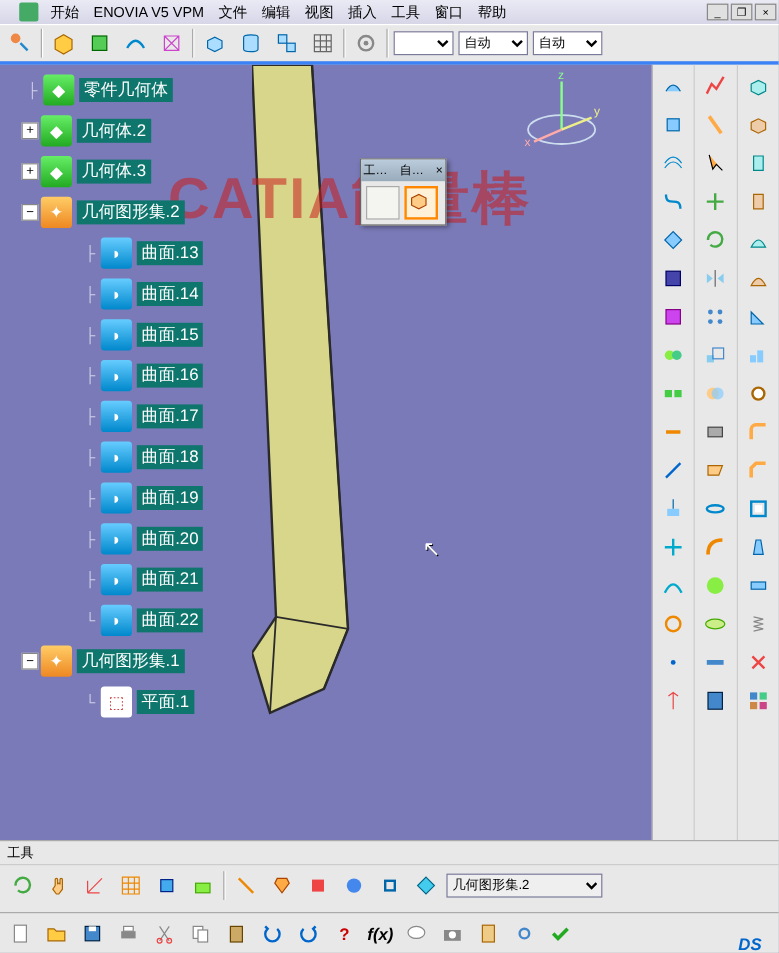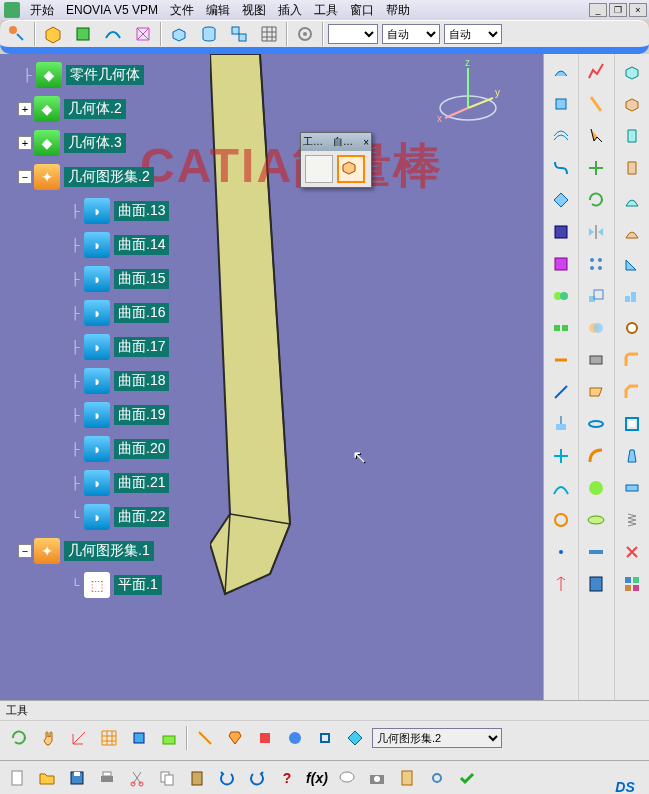--- a/index.html
+++ b/index.html
@@ -1,24 +1,24 @@
 <!DOCTYPE html>
 <html><head>
 <meta charset="utf-8">
 <style>
 * { box-sizing: border-box; margin: 0; padding: 0; font-family: "Microsoft YaHei", sans-serif; }
 body { width: 649px; height: 794px; background: #d4d0c8; overflow: hidden; position: relative; }
 
-.menubar { height: 20px; background: linear-gradient(#eaeaf5,#d6d6e8); display: flex; align-items: center; font-size: 12px; padding-left: 4px; }
+.menubar { height: 20px; background: linear-gradient(#eaeaf5,#d6d6e8); display: flex; align-items: center; font-size: 12px; padding-left: 16px; }
 .menubar .app-icon { width: 16px; height: 16px; background: #4a6; border-radius: 2px; margin-right: 4px; }
 .menubar .item { padding: 2px 6px; cursor: pointer; }
 .menubar .win-controls { margin-left: auto; display: flex; gap: 2px; padding-right: 2px; }
 .menubar .win-btn { width: 18px; height: 14px; background: #e0e0e0; border: 1px solid #888; font-size: 9px; text-align: center; line-height: 12px; cursor: pointer; }
 
-.toolbar1 { height: 34px; background: #e8e8e8; border-top: 1px solid #fff; border-bottom: 7px solid #3b82f6; display: flex; align-items: center; gap: 4px; padding: 0 4px; border-radius: 10px; }
+.toolbar1 { height: 34px; background: #e8e8e8; border-top: 1px solid #fff; border-bottom: 3px solid #3b82f6; display: flex; align-items: center; gap: 4px; padding: 0 4px; }
 .tb-btn { width: 26px; height: 26px; border: 1px solid transparent; display: flex; align-items: center; justify-content: center; cursor: pointer; font-size: 14px; }
 .tb-sep { width: 2px; height: 24px; border-left: 1px solid #aaa; border-right: 1px solid #fff; }
 .combo { height: 20px; font-size: 11px; border: 1px solid #7a7a9a; background: #fff; }
 .combo.empty { width: 50px; }
 .combo.auto1 { width: 58px; }
 .combo.auto2 { width: 58px; }
 
 .main { position: absolute; top: 54px; left: 0; right: 0; bottom: 94px; display: flex; }
 .viewport { flex: 1; background: #7a7ab8; position: relative; overflow: hidden; }
 .right-panels { width: 106px; background: #e8e8e8; border-left: 1px solid #aaa; display: flex; }

